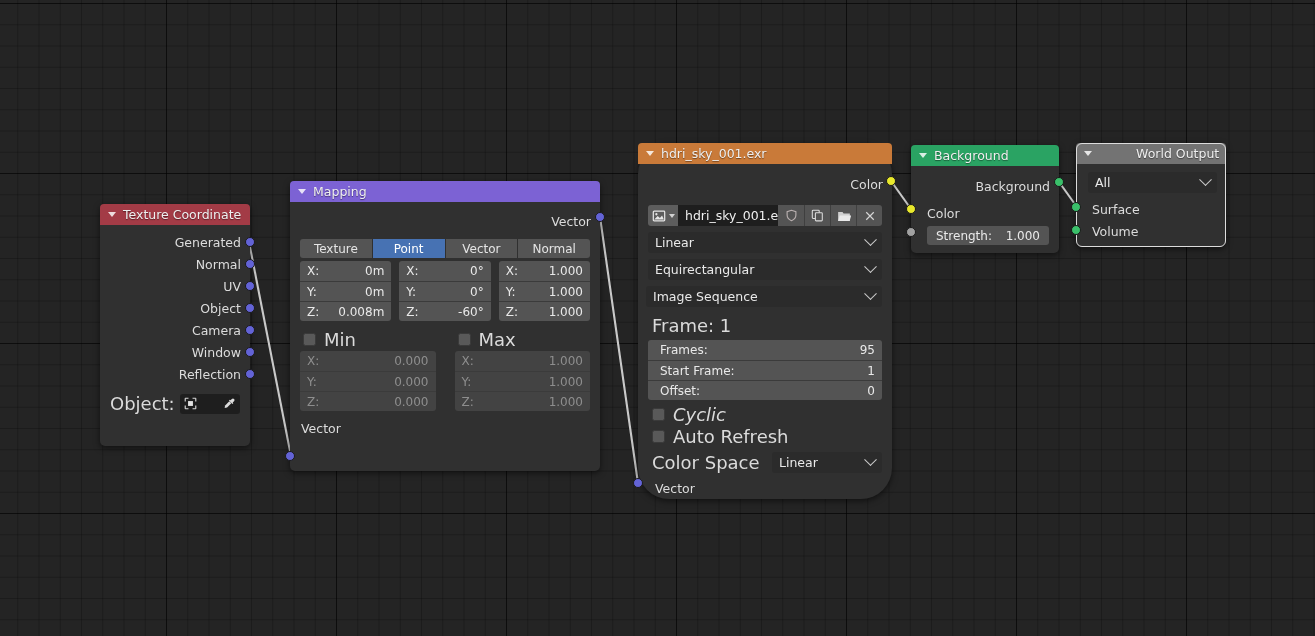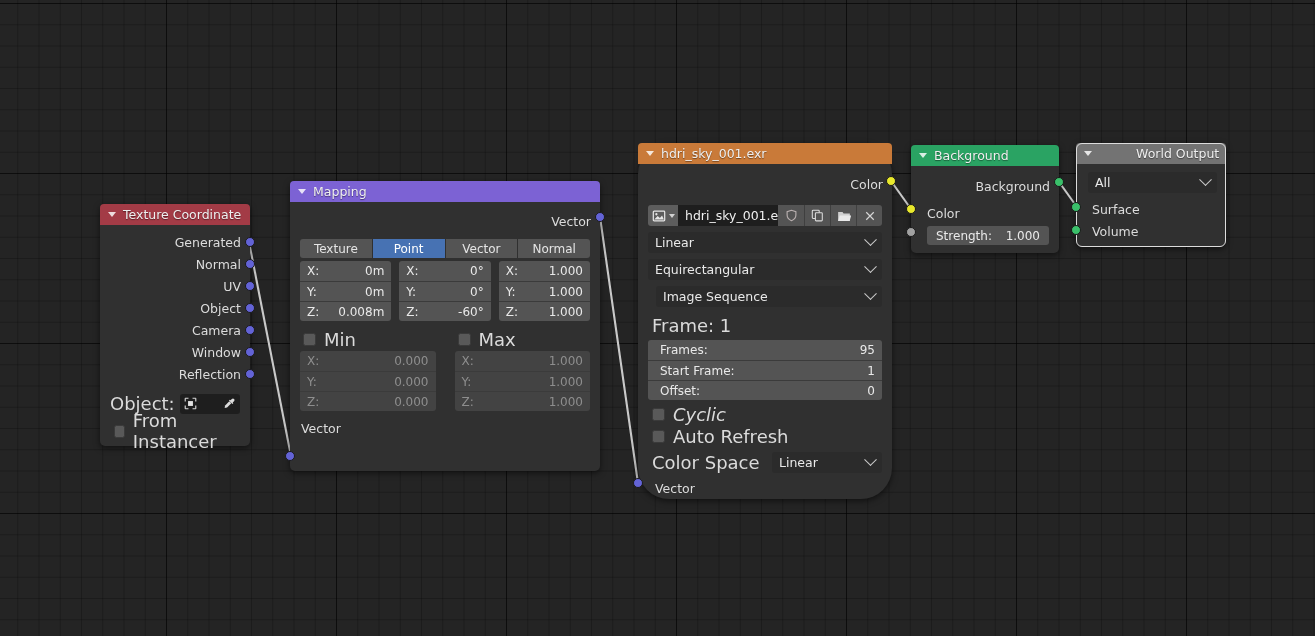--- a/index.html
+++ b/index.html
@@ -210,24 +210,20 @@
             <path d="M1.5 1.5h4M1.5 1.5v4M14.5 1.5h-4M14.5 1.5v4M1.5 14.5h4M1.5 14.5v-4M14.5 14.5h-4M14.5 14.5v-4" stroke="#d8d8d8" stroke-width="1.4" fill="none"></path>
             <rect x="5" y="5" width="6" height="6" fill="#e3e3e3"></rect>
           </svg>
           <svg class="ic" width="13" height="13" viewBox="0 0 16 16">
             <path d="M13.6 2.4a1.9 1.9 0 0 0-2.7 0L9.2 4.1 8.4 3.3 7.3 4.4l4.3 4.3 1.1-1.1-.8-.8 1.7-1.7a1.9 1.9 0 0 0 0-2.7z" fill="#dcdcdc"></path>
             <path d="M7.8 5.2 2.6 10.4l-.6 3 3-.6L10.2 7.6z" fill="#dcdcdc"></path>
           </svg>
         </div>
       </div>
 
-      <div class="checkrow" style="padding:7px 10px 0 14px;">
-        <span class="checkbox"></span>
-        <span class="lbl">From Instancer</span>
-      </div>
     </div>
 
     <span class="socket sk-vector" style="left:145px; top:33px;"></span>
     <span class="socket sk-vector" style="left:145px; top:55px;"></span>
     <span class="socket sk-vector" style="left:145px; top:77px;"></span>
     <span class="socket sk-vector" style="left:145px; top:99px;"></span>
     <span class="socket sk-vector" style="left:145px; top:121px;"></span>
     <span class="socket sk-vector" style="left:145px; top:143px;"></span>
     <span class="socket sk-vector" style="left:145px; top:165px;"></span>
   </div>
@@ -394,21 +390,21 @@
       </div>
 
       <div class="dropdown dark" style="margin:6px 10px 0 10px;">
         <span>Linear</span>
         <span class="chev"></span>
       </div>
       <div class="dropdown dark" style="margin:6px 10px 0 10px;">
         <span>Equirectangular</span>
         <span class="chev"></span>
       </div>
-      <div class="dropdown dark" style="margin:6px 10px 0 18px;gap:36px;">
+      <div class="dropdown dark" style="margin:6px 10px 0 8px;gap:36px;">
         <span>Image Sequence</span>
         <span class="chev"></span>
       </div>
 
       <div class="lbl" style="margin:8px 10px 0 14px;">Frame: 1</div>
 
       <div class="numstack" style="margin:4px 10px 0 10px;">
         <div class="field" style="padding-left:12px;">
           <span class="l">Frames:</span>
           <span class="v">95</span>

